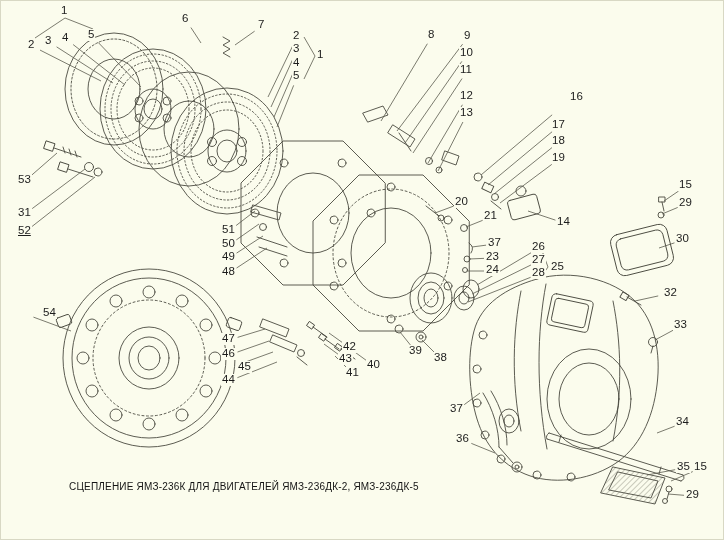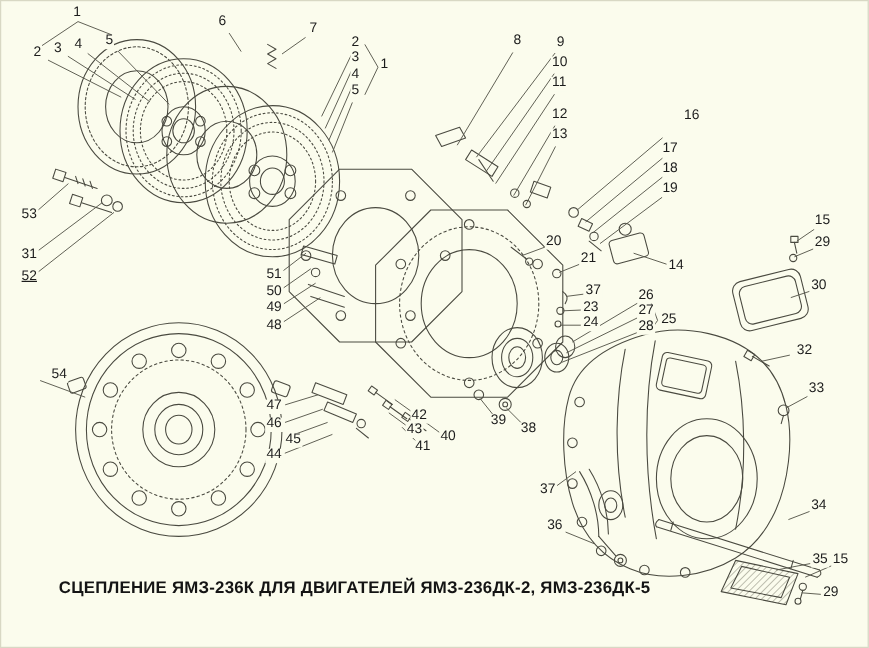--- a/index.html
+++ b/index.html
@@ -16,22 +16,22 @@
               stroke-linejoin:round; stroke-linecap:round; }
   #leader-svg { pointer-events:none; }
   #leader-svg line { stroke:var(--leader,#5a5a4e); stroke-width:0.8; }
   .callout-layer { position:absolute; inset:0; }
   .callout {
     position:absolute; font-size:11.5px; line-height:1;
     color:var(--label,#1c1c1c);
     background:var(--bg,#fbfced); padding:0 1px;
   }
   .caption {
-    position:absolute; left:48px; top:480px;
-    font-size:14px; font-weight:bold; letter-spacing:0.2px;
+    position:absolute; left:68px; top:480px;
+    font-size:10px; font-weight:normal; letter-spacing:0.2px;
     color:#141414; white-space:nowrap;
   }
 </style>
 </head>
 <body>
 
 <div class="page">
 
   <svg id="art-svg" width="724" height="540" viewBox="0 0 724 540">
     <defs>

